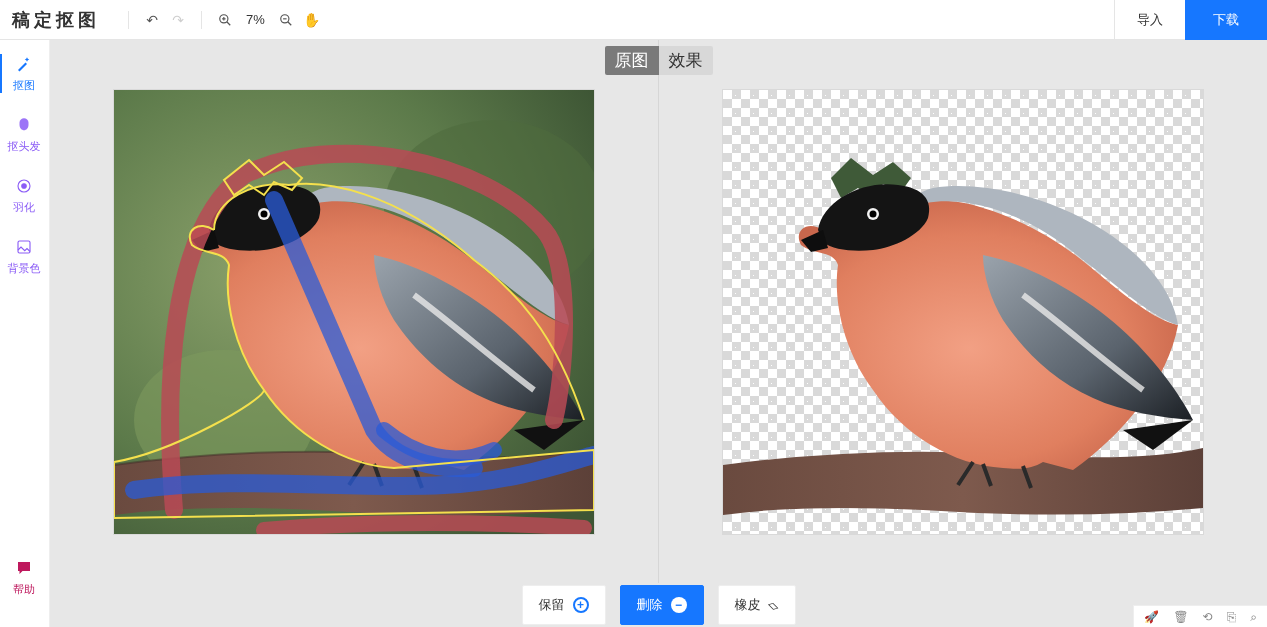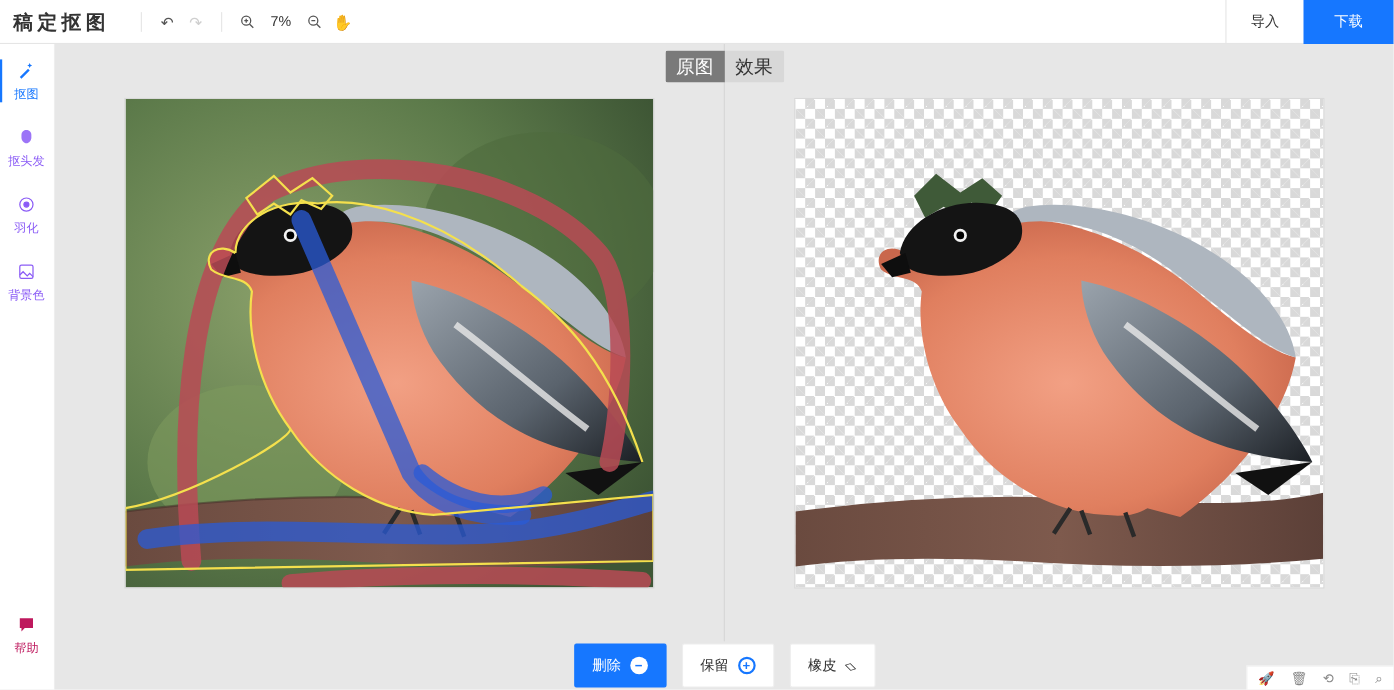--- a/index.html
+++ b/index.html
@@ -301,27 +301,27 @@
                      C 268 210 260 185 260 165 Z" fill="url(#wing2)"></path>
             <path d="M300 205 C 340 235 380 270 420 300" stroke="#e9e9e9" stroke-width="6" fill="none" opacity=".8"></path>
             <path d="M470 330 L430 360 L400 340 Z" fill="#111"></path>
             <path d="M250 372 L235 395 M260 374 L268 396 M300 376 L308 398" stroke="#2a2a2a" stroke-width="4" fill="none"></path>
           </svg>
         </div>
       </div>
     </div>
 
     <div class="bottombar">
+      <div class="btool">
+        <span>保留</span>
+        <span class="circle-ico circle-plus">+</span>
+      </div>
       <div class="btool primary">
         <span>删除</span>
         <span class="circle-ico circle-minus">−</span>
-      </div>
-      <div class="btool">
-        <span>保留</span>
-        <span class="circle-ico circle-plus">+</span>
       </div>
       <div class="btool">
         <span>橡皮</span>
         <span style="transform:rotate(45deg);display:inline-block;">▱</span>
       </div>
     </div>
 
     <div class="mini-rail">
       <span>🚀</span>
       <span>🗑</span>

